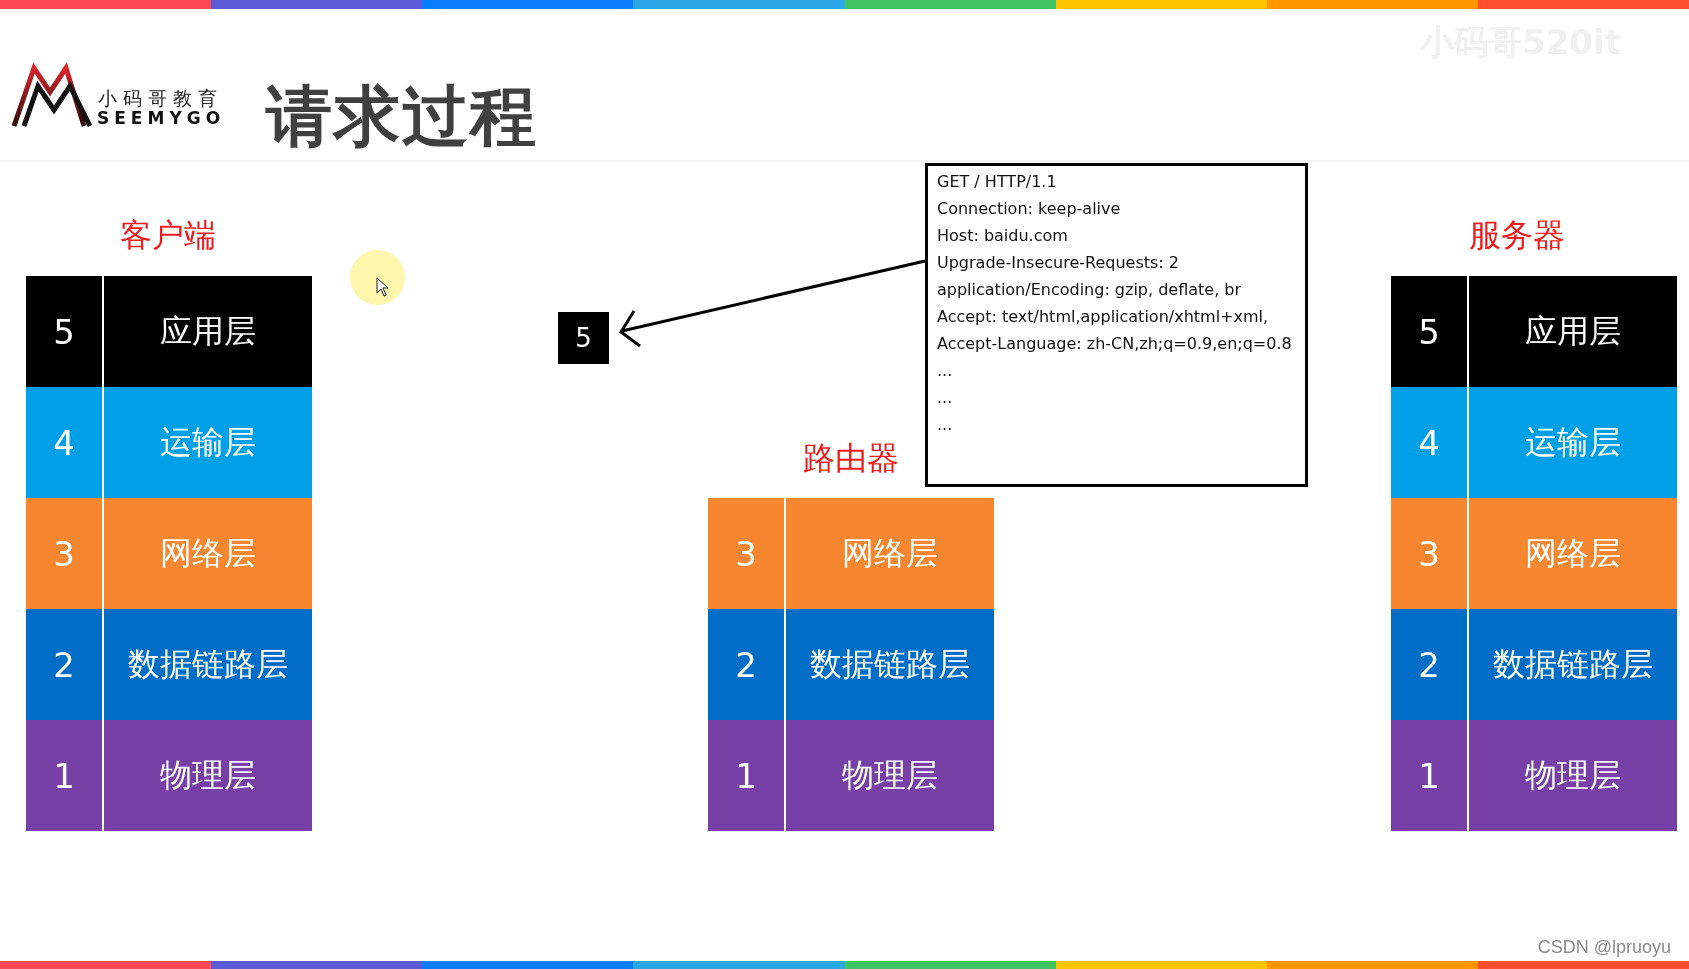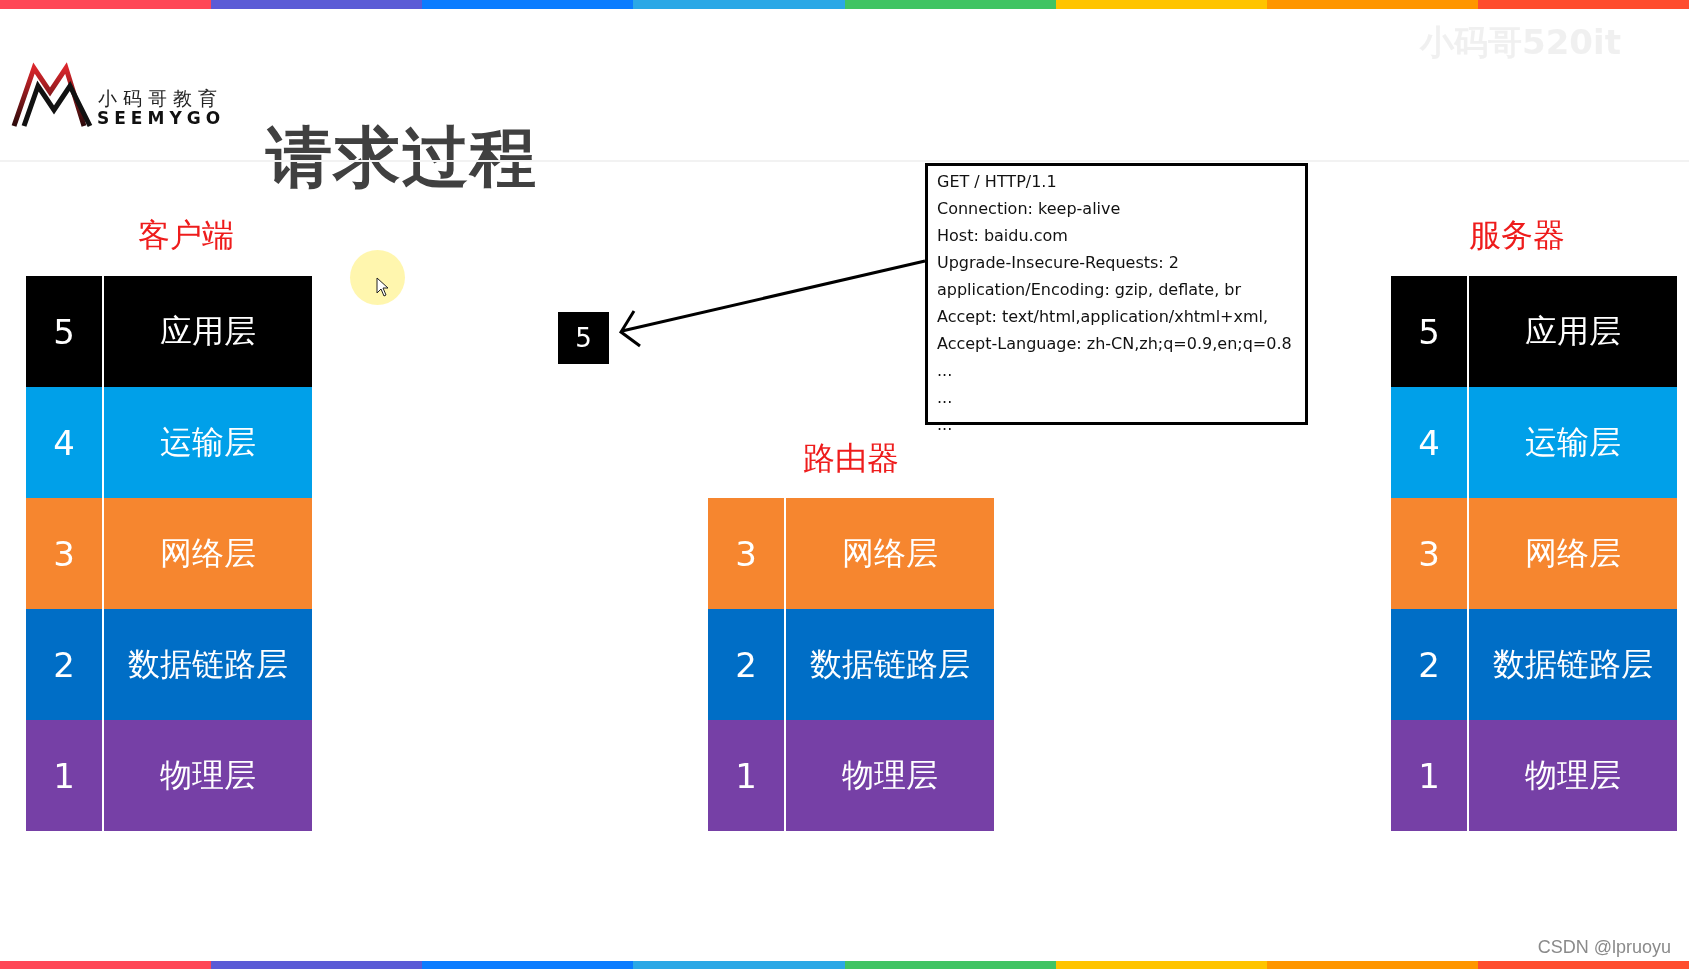--- a/index.html
+++ b/index.html
@@ -6,28 +6,28 @@
   html, body { width: 1689px; height: 969px; overflow: hidden; background: #ffffff; }
   body { position: relative; font-family: "DejaVu Sans", "Liberation Sans", sans-serif; }
   .colorbar { position: absolute; left: 0; width: 1689px; height: 9px; display: flex; }
   .colorbar.top { top: 0; }
   .colorbar.bottom { top: 961px; height: 8px; }
   .colorbar span { flex: 1; height: 100%; }
   .header-sep { position: absolute; left: 0; top: 160px; width: 1689px; height: 2px; background: #f2f2f2; }
   .logo { position: absolute; left: 10px; top: 62px; width: 225px; height: 70px; }
   .logo-text-cn { position: absolute; left: 98px; top: 86px; font-size: 19px; letter-spacing: 6px; color: #222; font-weight: normal; }
   .logo-text-en { position: absolute; left: 97px; top: 108px; font-size: 17px; letter-spacing: 5px; color: #111; font-weight: bold; font-family: "DejaVu Sans", sans-serif; }
-  .page-title { position: absolute; left: 266px; top: 72px; font-size: 66px; font-weight: bold; color: #404040; letter-spacing: 2px; margin-top: 41px; }
+  .page-title { position: absolute; left: 266px; top: 72px; font-size: 66px; font-weight: bold; color: #404040; letter-spacing: 2px; }
   .watermark-top { position: absolute; left: 1420px; top: 20px; font-size: 34px; color: rgba(230,230,230,0.6); font-weight: bold; }
   .section-label { position: absolute; font-size: 32px; color: #ee1c1c; transform: translateX(-50%); white-space: nowrap; }
   .stack { position: absolute; width: 286px; }
   .layer { display: flex; height: 111px; color: #fff; }
   .layer .num { width: 78px; display: flex; align-items: center; justify-content: center; font-size: 34px; border-right: 2px solid #ffffff; }
   .layer .name { flex: 1; display: flex; align-items: center; justify-content: center; font-size: 32px; }
-  .http-box { position: absolute; left: 925px; top: 163px; width: 383px; height: 262px; border: 3px solid #000; background: #fff; padding: 2px 0 0 9px; }
+  .http-box { position: absolute; left: 925px; top: 163px; width: 383px; height: 324px; border: 3px solid #000; background: #fff; padding: 2px 0 0 9px; }
   .http-box .line { font-size: 16px; line-height: 27px; color: #111; font-family: "DejaVu Sans", sans-serif; white-space: nowrap; }
   .mini-box { position: absolute; left: 558px; top: 312px; width: 51px; height: 52px; background: #000; color: #fff; font-size: 26px; display: flex; align-items: center; justify-content: center; }
   .arrow { position: absolute; left: 0; top: 0; pointer-events: none; }
   .cursor-highlight { position: absolute; left: 350px; top: 250px; width: 55px; height: 55px; border-radius: 50%; background: rgba(255,240,120,0.6); }
   .cursor { position: absolute; left: 376px; top: 277px; width: 14px; height: 20px; }
   .credit { position: absolute; right: 18px; top: 937px; font-size: 18px; color: #8a8a8a; font-family: "Liberation Sans", sans-serif; }
 </style>
 </head>
 <body>
 
@@ -53,21 +53,21 @@
   </defs>
   <polyline points="4,64 24,6 40,30 56,6 74,64" fill="none" stroke="url(#lg)" stroke-width="5"></polyline>
   <polyline points="14,64 28,24 44,48 60,24 80,64" fill="none" stroke="#111" stroke-width="5"></polyline>
 </svg>
 <div class="logo-text-cn">小码哥教育</div>
 <div class="logo-text-en">SEEMYGO</div>
 
 <div class="page-title">请求过程</div>
 <div class="header-sep"></div>
 
-<div class="section-label" style="left:186px; top:214px;">客户端</div>
+<div class="section-label" style="left:168px; top:214px;">客户端</div>
 <div class="stack" style="left:26px; top:276px;">
   <div class="layer" style="background:#000000">
     <div class="num">5</div>
     <div class="name">应用层</div>
   </div>
   <div class="layer" style="background:#00a0e9">
     <div class="num">4</div>
     <div class="name">运输层</div>
   </div>
   <div class="layer" style="background:#f6862f">

